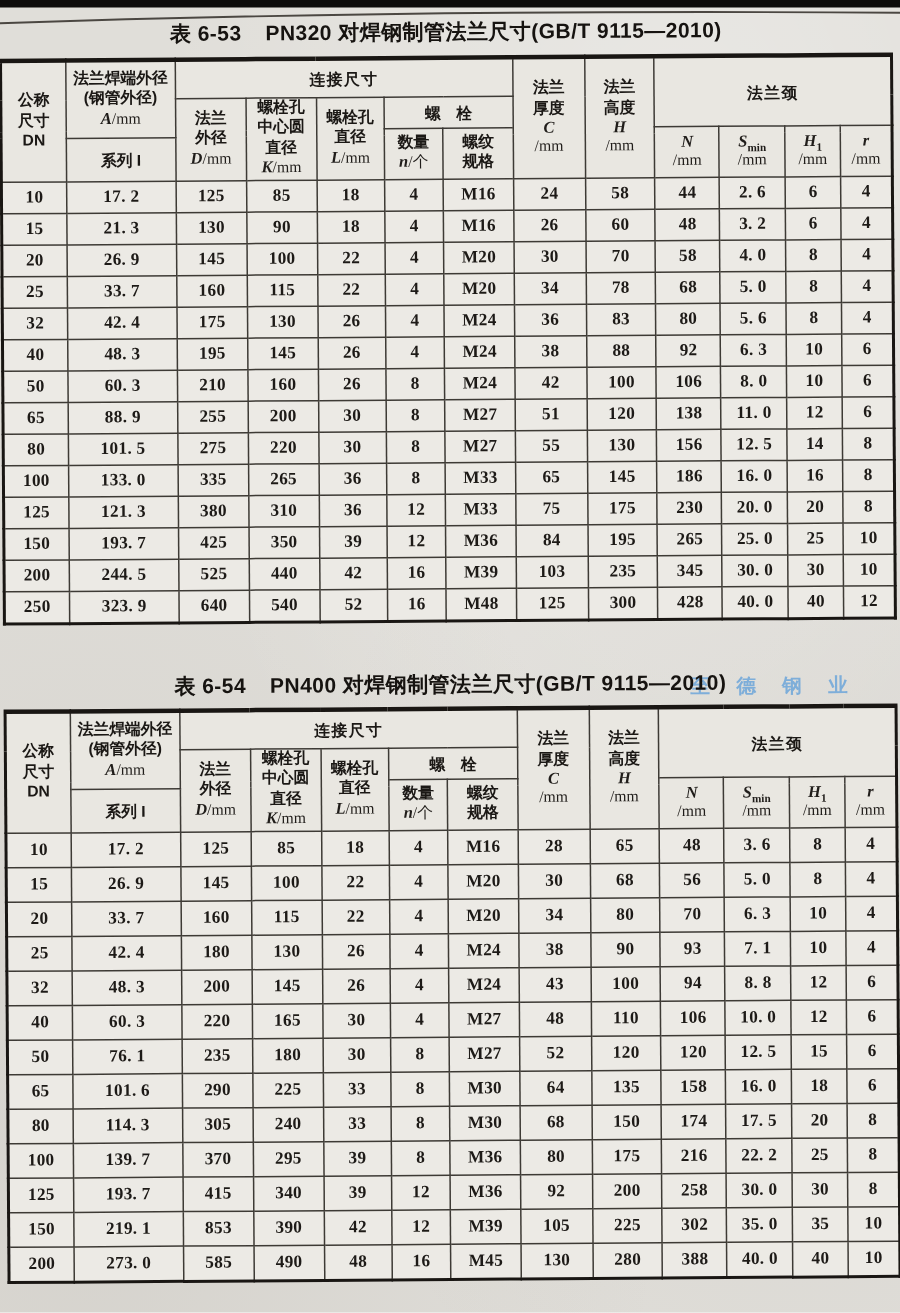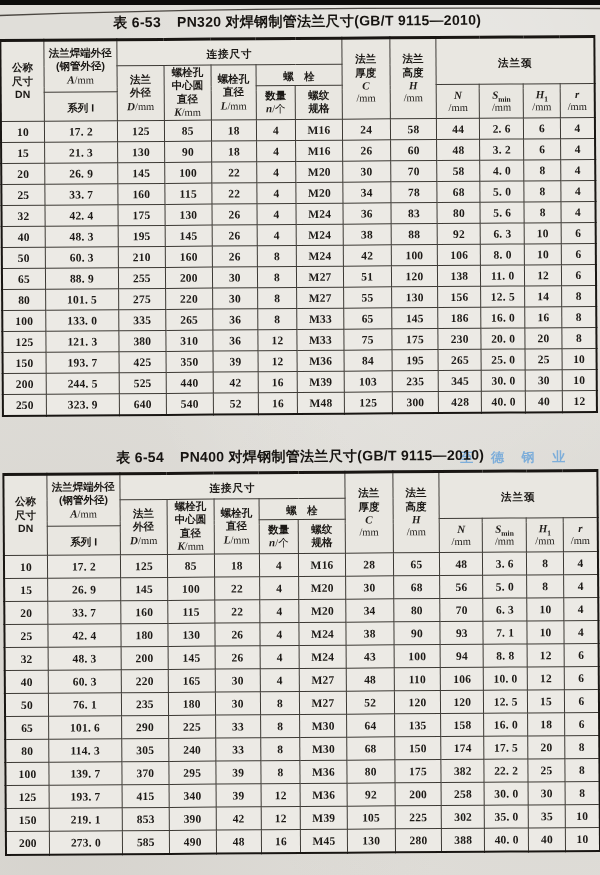--- a/index.html
+++ b/index.html
@@ -623,21 +623,21 @@
           <tr>
             <td>100</td>
             <td>139. 7</td>
             <td>370</td>
             <td>295</td>
             <td>39</td>
             <td>8</td>
             <td>M36</td>
             <td>80</td>
             <td>175</td>
-            <td>382</td>
+            <td>216</td>
             <td>22. 2</td>
             <td>25</td>
             <td>8</td>
           </tr>
           <tr>
             <td>125</td>
             <td>193. 7</td>
             <td>415</td>
             <td>340</td>
             <td>39</td>

